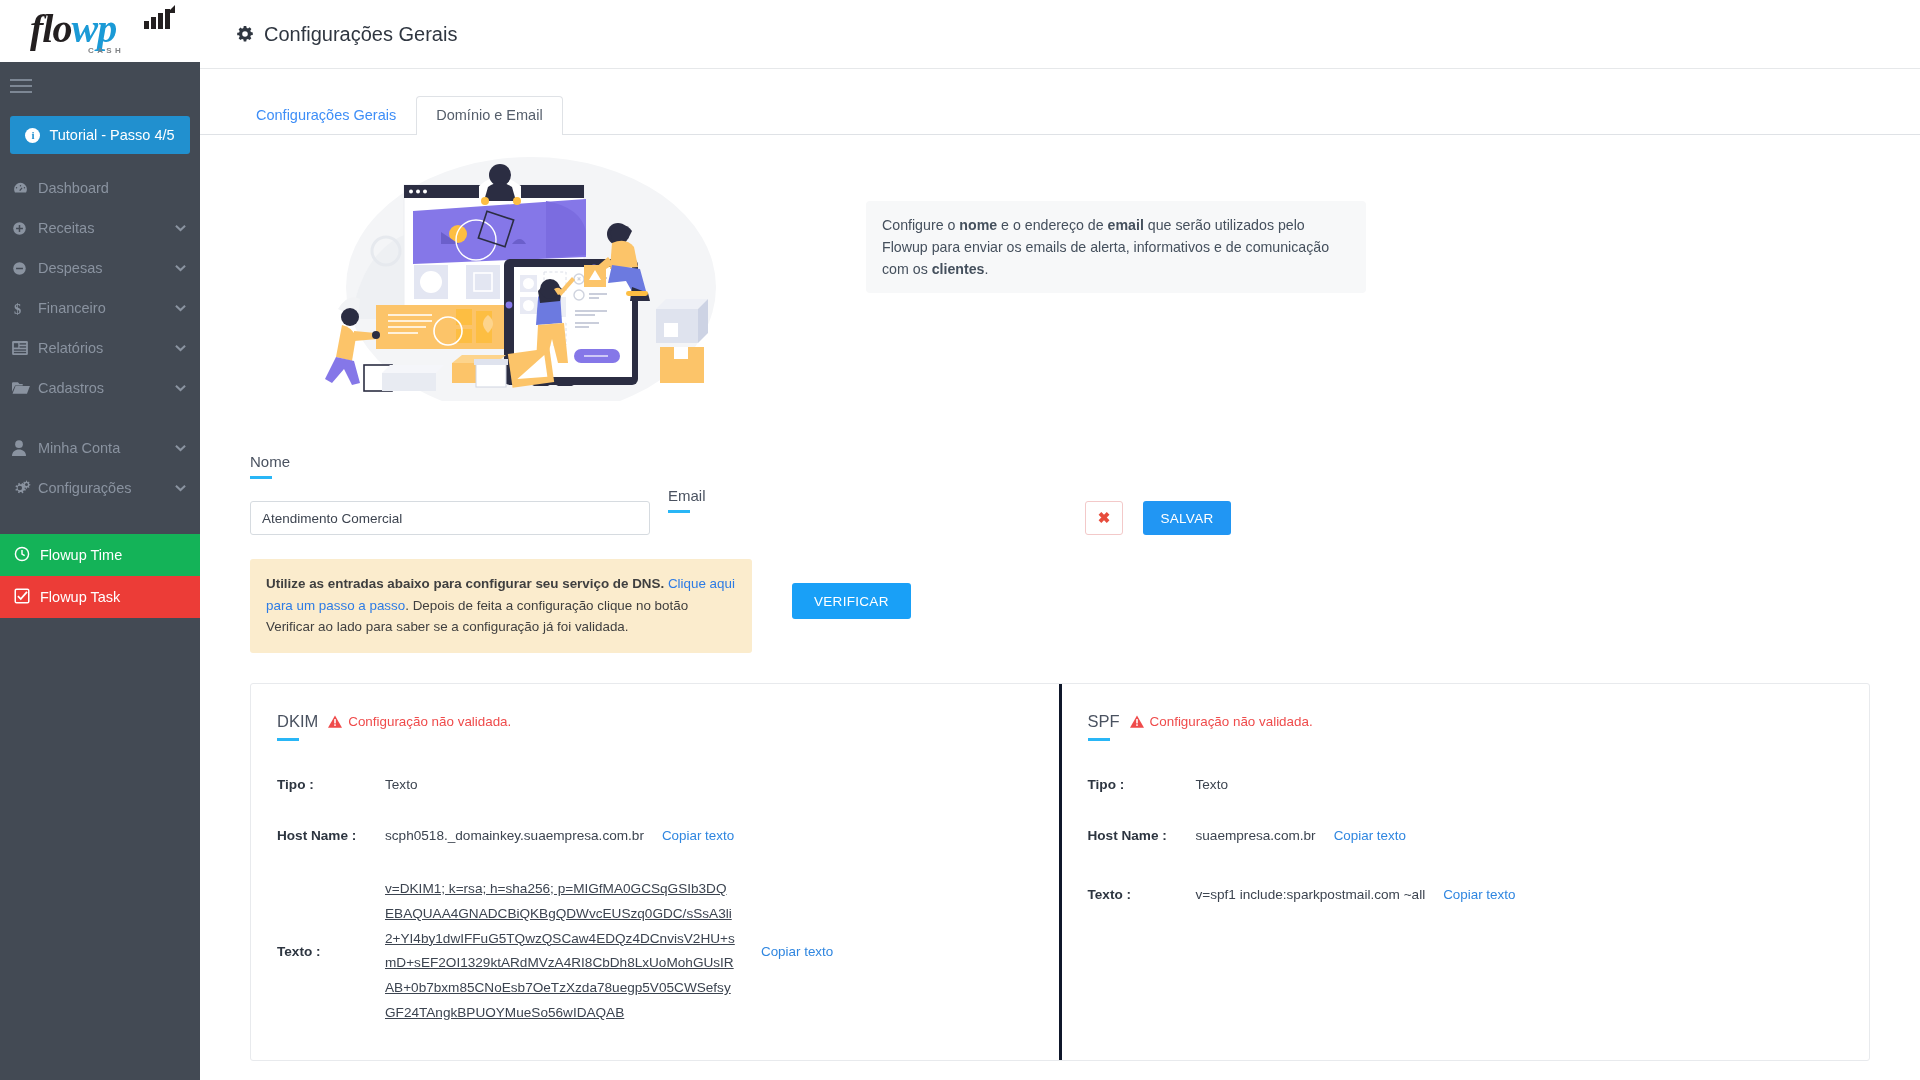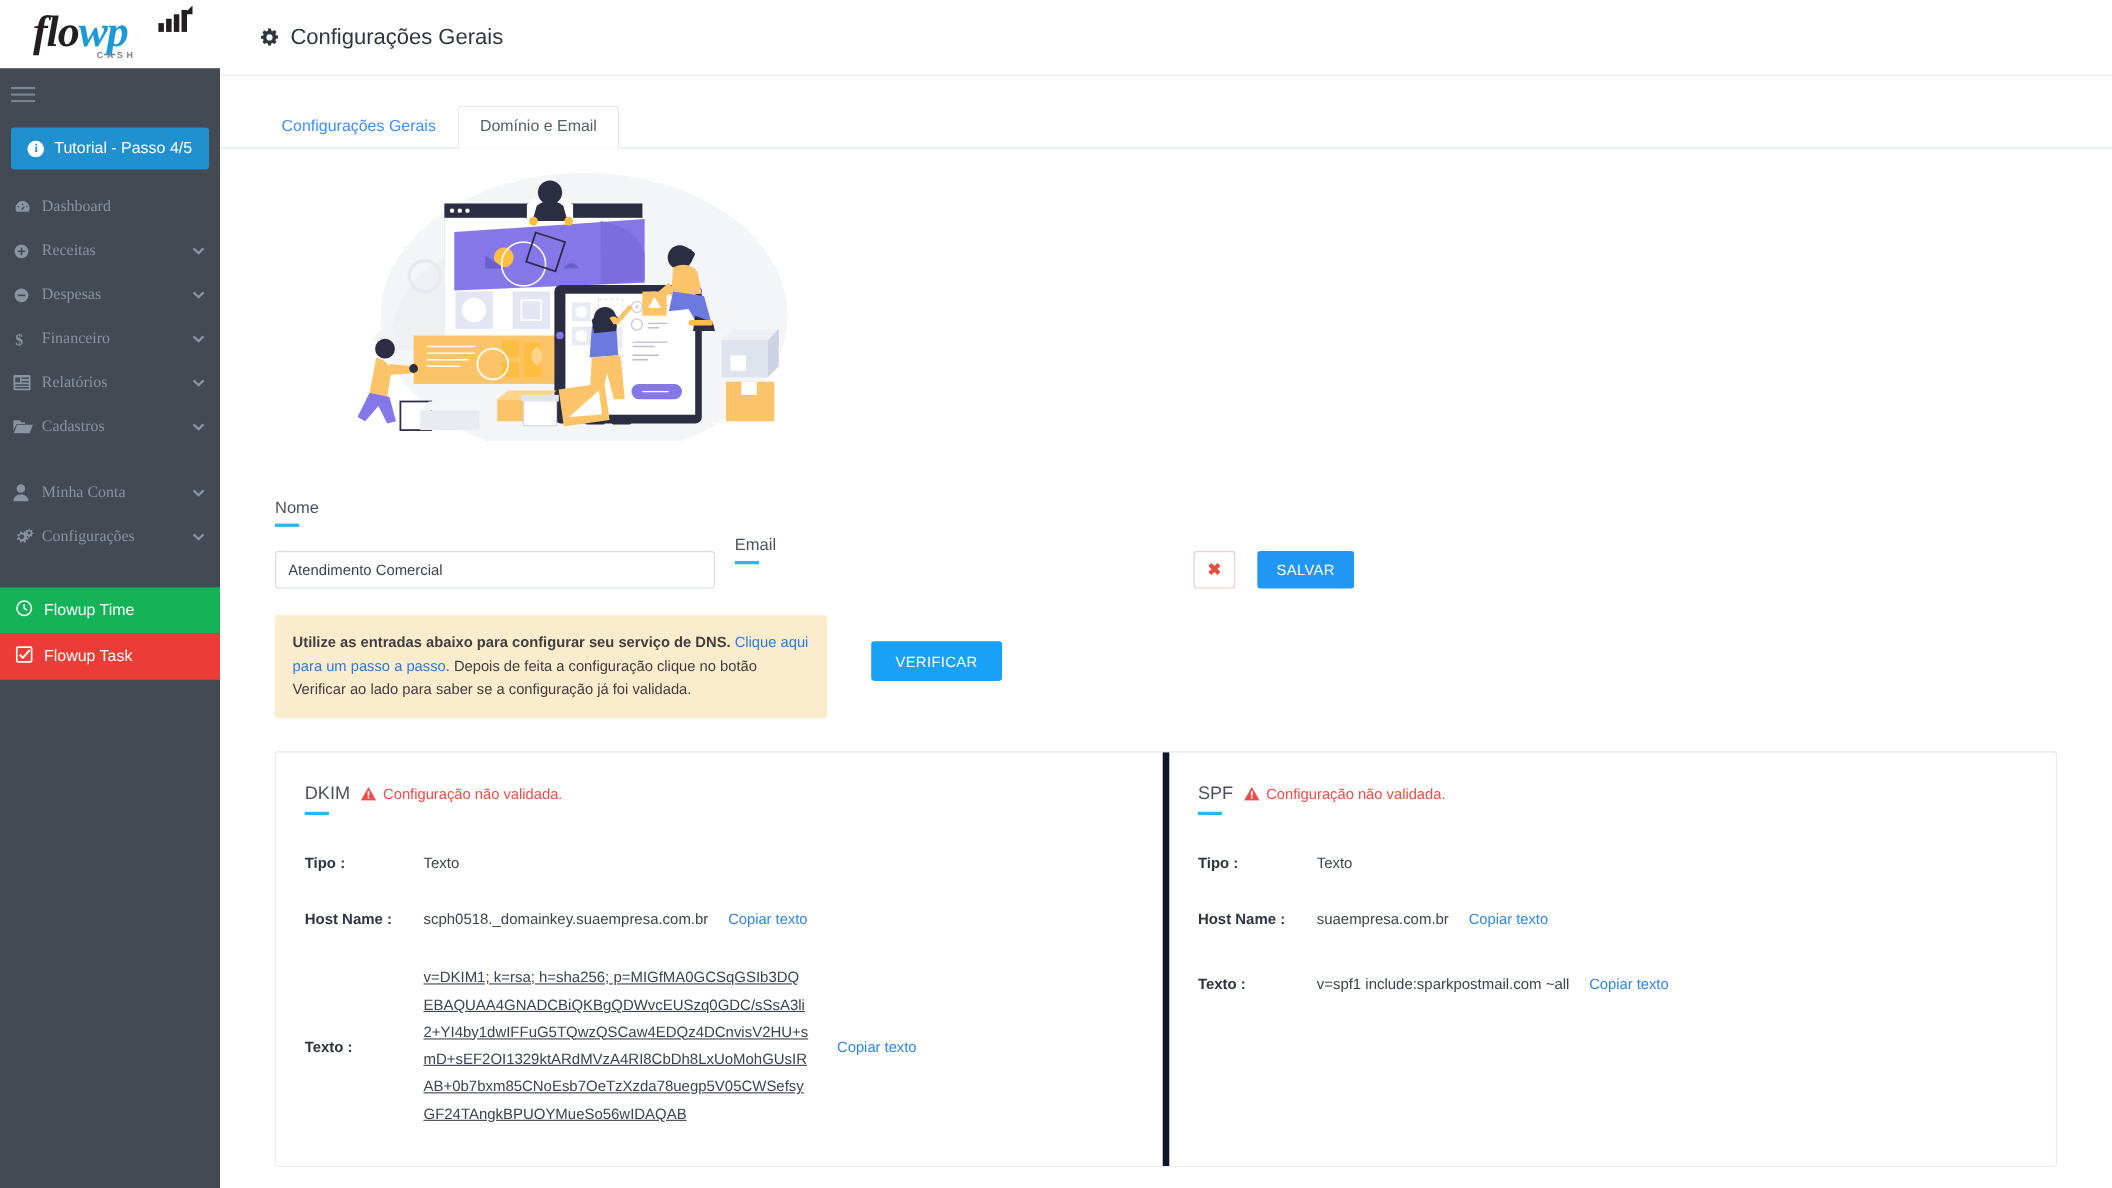--- a/index.html
+++ b/index.html
@@ -70,21 +70,21 @@
 
   .nav-item {
     height: 40px; display: flex; align-items: center;
     color: #8a93a0; font-size: 14.5px; padding: 0 14px 0 12px; cursor: pointer;
     position: relative;
   }
   .nav-item .ic {
     width: 26px; display: flex; align-items: center; justify-content: flex-start;
     color: #8a93a0; flex: 0 0 26px;
   }
-  .nav-item .lbl { flex: 1; font-family: Liberation Serif, serif; }
+  .nav-item .lbl { flex: 1; }
   .nav-item .chev { color: #8a93a0; display: flex; align-items: center; }
   .nav-gap { height: 20px; }
 
   .promo {
     height: 42px; display: flex; align-items: center; gap: 10px;
     padding-left: 14px; color: #ffffff; font-size: 14.5px; cursor: pointer;
   }
   .promo.time { background: #14b358; }
   .promo.task { background: #ec3c37; }
 
@@ -168,21 +168,21 @@
     height: 36px; background: #19a0f7; border: none; border-radius: 3px;
     color: #fff; font-size: 13.5px; letter-spacing: .3px; padding: 0 22px;
     cursor: pointer; font-family: "Liberation Sans", sans-serif;
   }
 
   .dns-card {
     margin: 30px 24px 0 24px; border: 1px solid #e8eaed; border-radius: 3px;
     display: flex; min-height: 320px; background: #fff;
   }
   .dns-col { flex: 1; padding: 28px 26px 34px 26px; }
-  .dns-col.left { border-right: 6px solid #0f172a; }
+  .dns-col.left { border-right: 3px solid #0f172a; }
 
   .dns-title-row { display: flex; align-items: center; gap: 10px; }
   .dns-title { font-size: 16.5px; color: #4a5260; }
   .badge-invalid { color: #ef4b4b; font-size: 13.4px; display: flex; align-items: center; gap: 6px; }
   .warn-tri { display: flex; }
   .dns-underline { width: 22px; height: 3px; background: #29b6f6; margin-top: 7px; }
 
   .kv { display: flex; margin-top: 36px; align-items: flex-start; }
   .kv .k { width: 108px; font-size: 13.6px; color: #2d3540; font-weight: bold; flex: 0 0 108px; }
   .kv .v { font-size: 13.6px; color: #3c4450; }
@@ -497,20 +497,23 @@
               <rect x="48" y="226" width="28" height="26" fill="#fff" stroke="#2b2d42" stroke-width="1.6"></rect>
               <rect x="66" y="234" width="54" height="18" fill="#e8ebf2"></rect>
               <path d="M66 234 l8-8 54 0 -8 8z" fill="#f5f6fa"></path>
               <rect x="194" y="212" width="42" height="34" fill="#fcc469" transform="rotate(-8 215 229)"></rect>
               <path d="M200 238 l30-20 0 22z" fill="#fff" transform="rotate(-8 215 229)"></path>
               <rect x="160" y="224" width="30" height="24" fill="#fff" stroke="#cfd4e0"></rect>
               <rect x="158" y="220" width="34" height="6" fill="#dfe3ee"></rect>
             </svg>
           </div>
 
+          <div class="callout">
+            <span>Configure o </span><b>nome</b><span> e o endereço de </span><b>email</b><span> que serão utilizados pelo Flowup para enviar os emails de alerta, informativos e de comunicação com os </span><b>clientes</b><span>.</span>
+          </div>
 
         </div>
 
         <div class="fields-row">
           <div class="field f-nome">
             <label class="flabel">Nome</label>
             <div class="underline"></div>
             <input type="text" value="Atendimento Comercial" style="">
           </div>
           <div class="field f-email">

